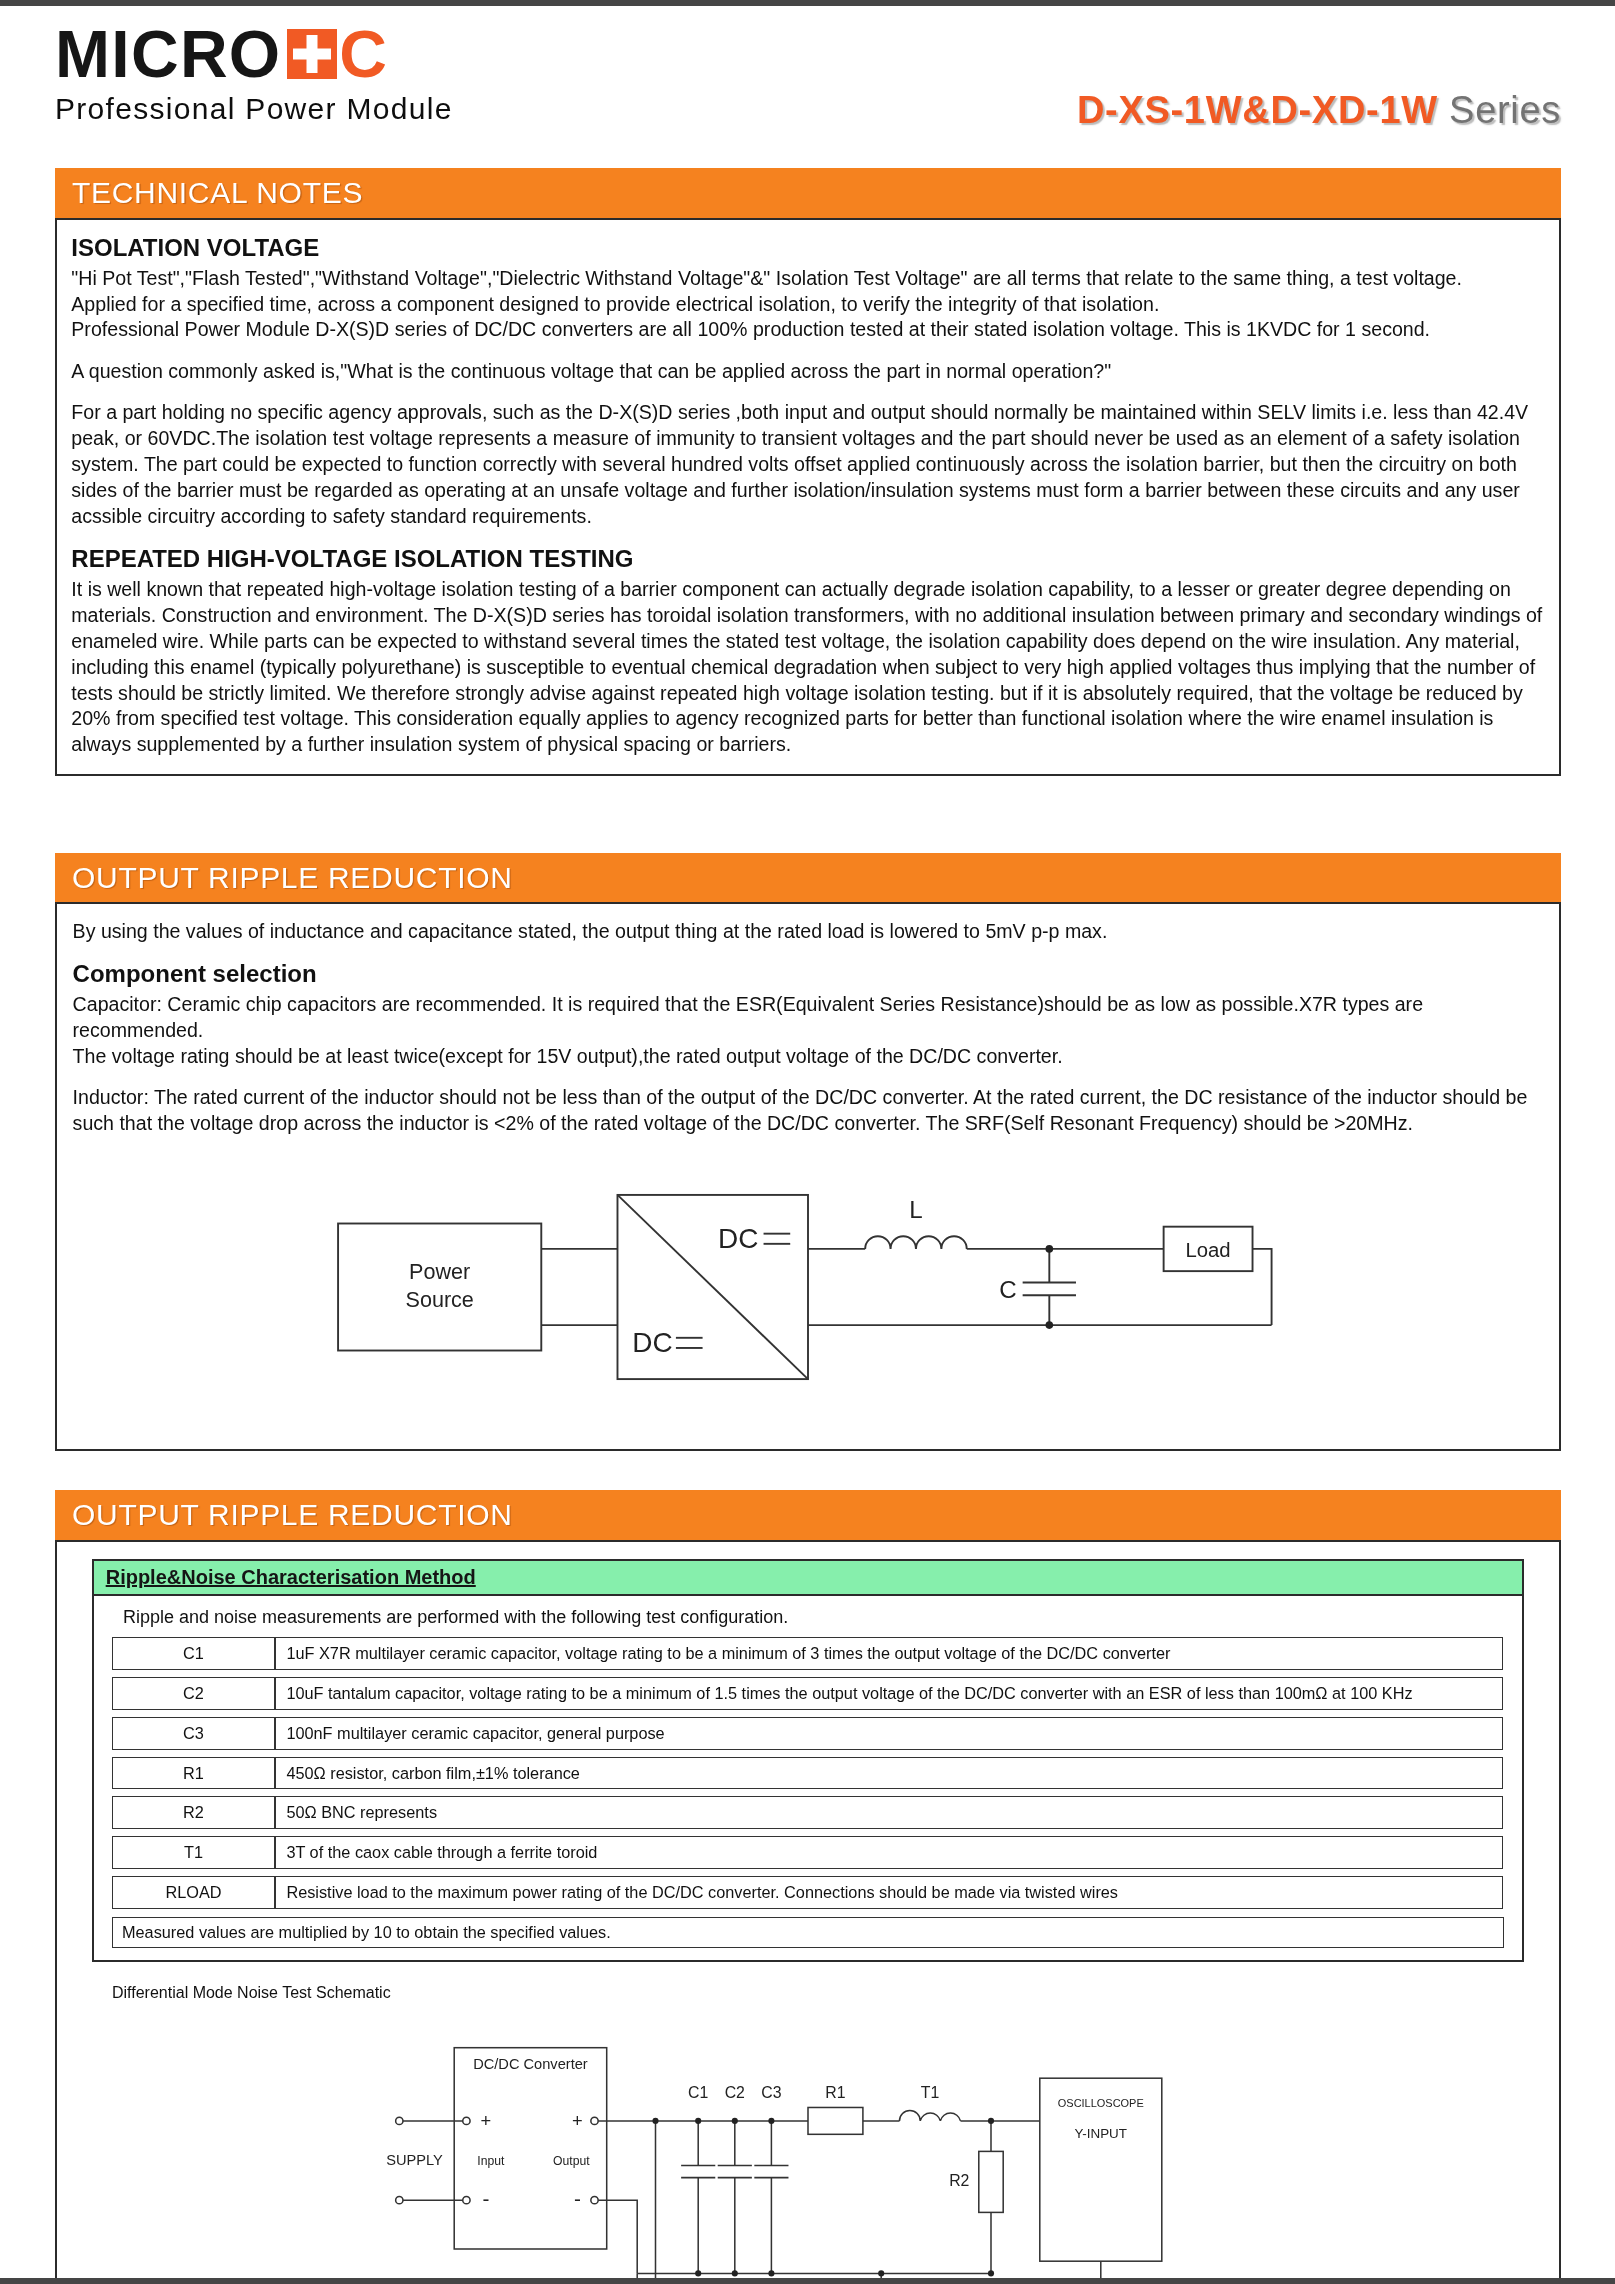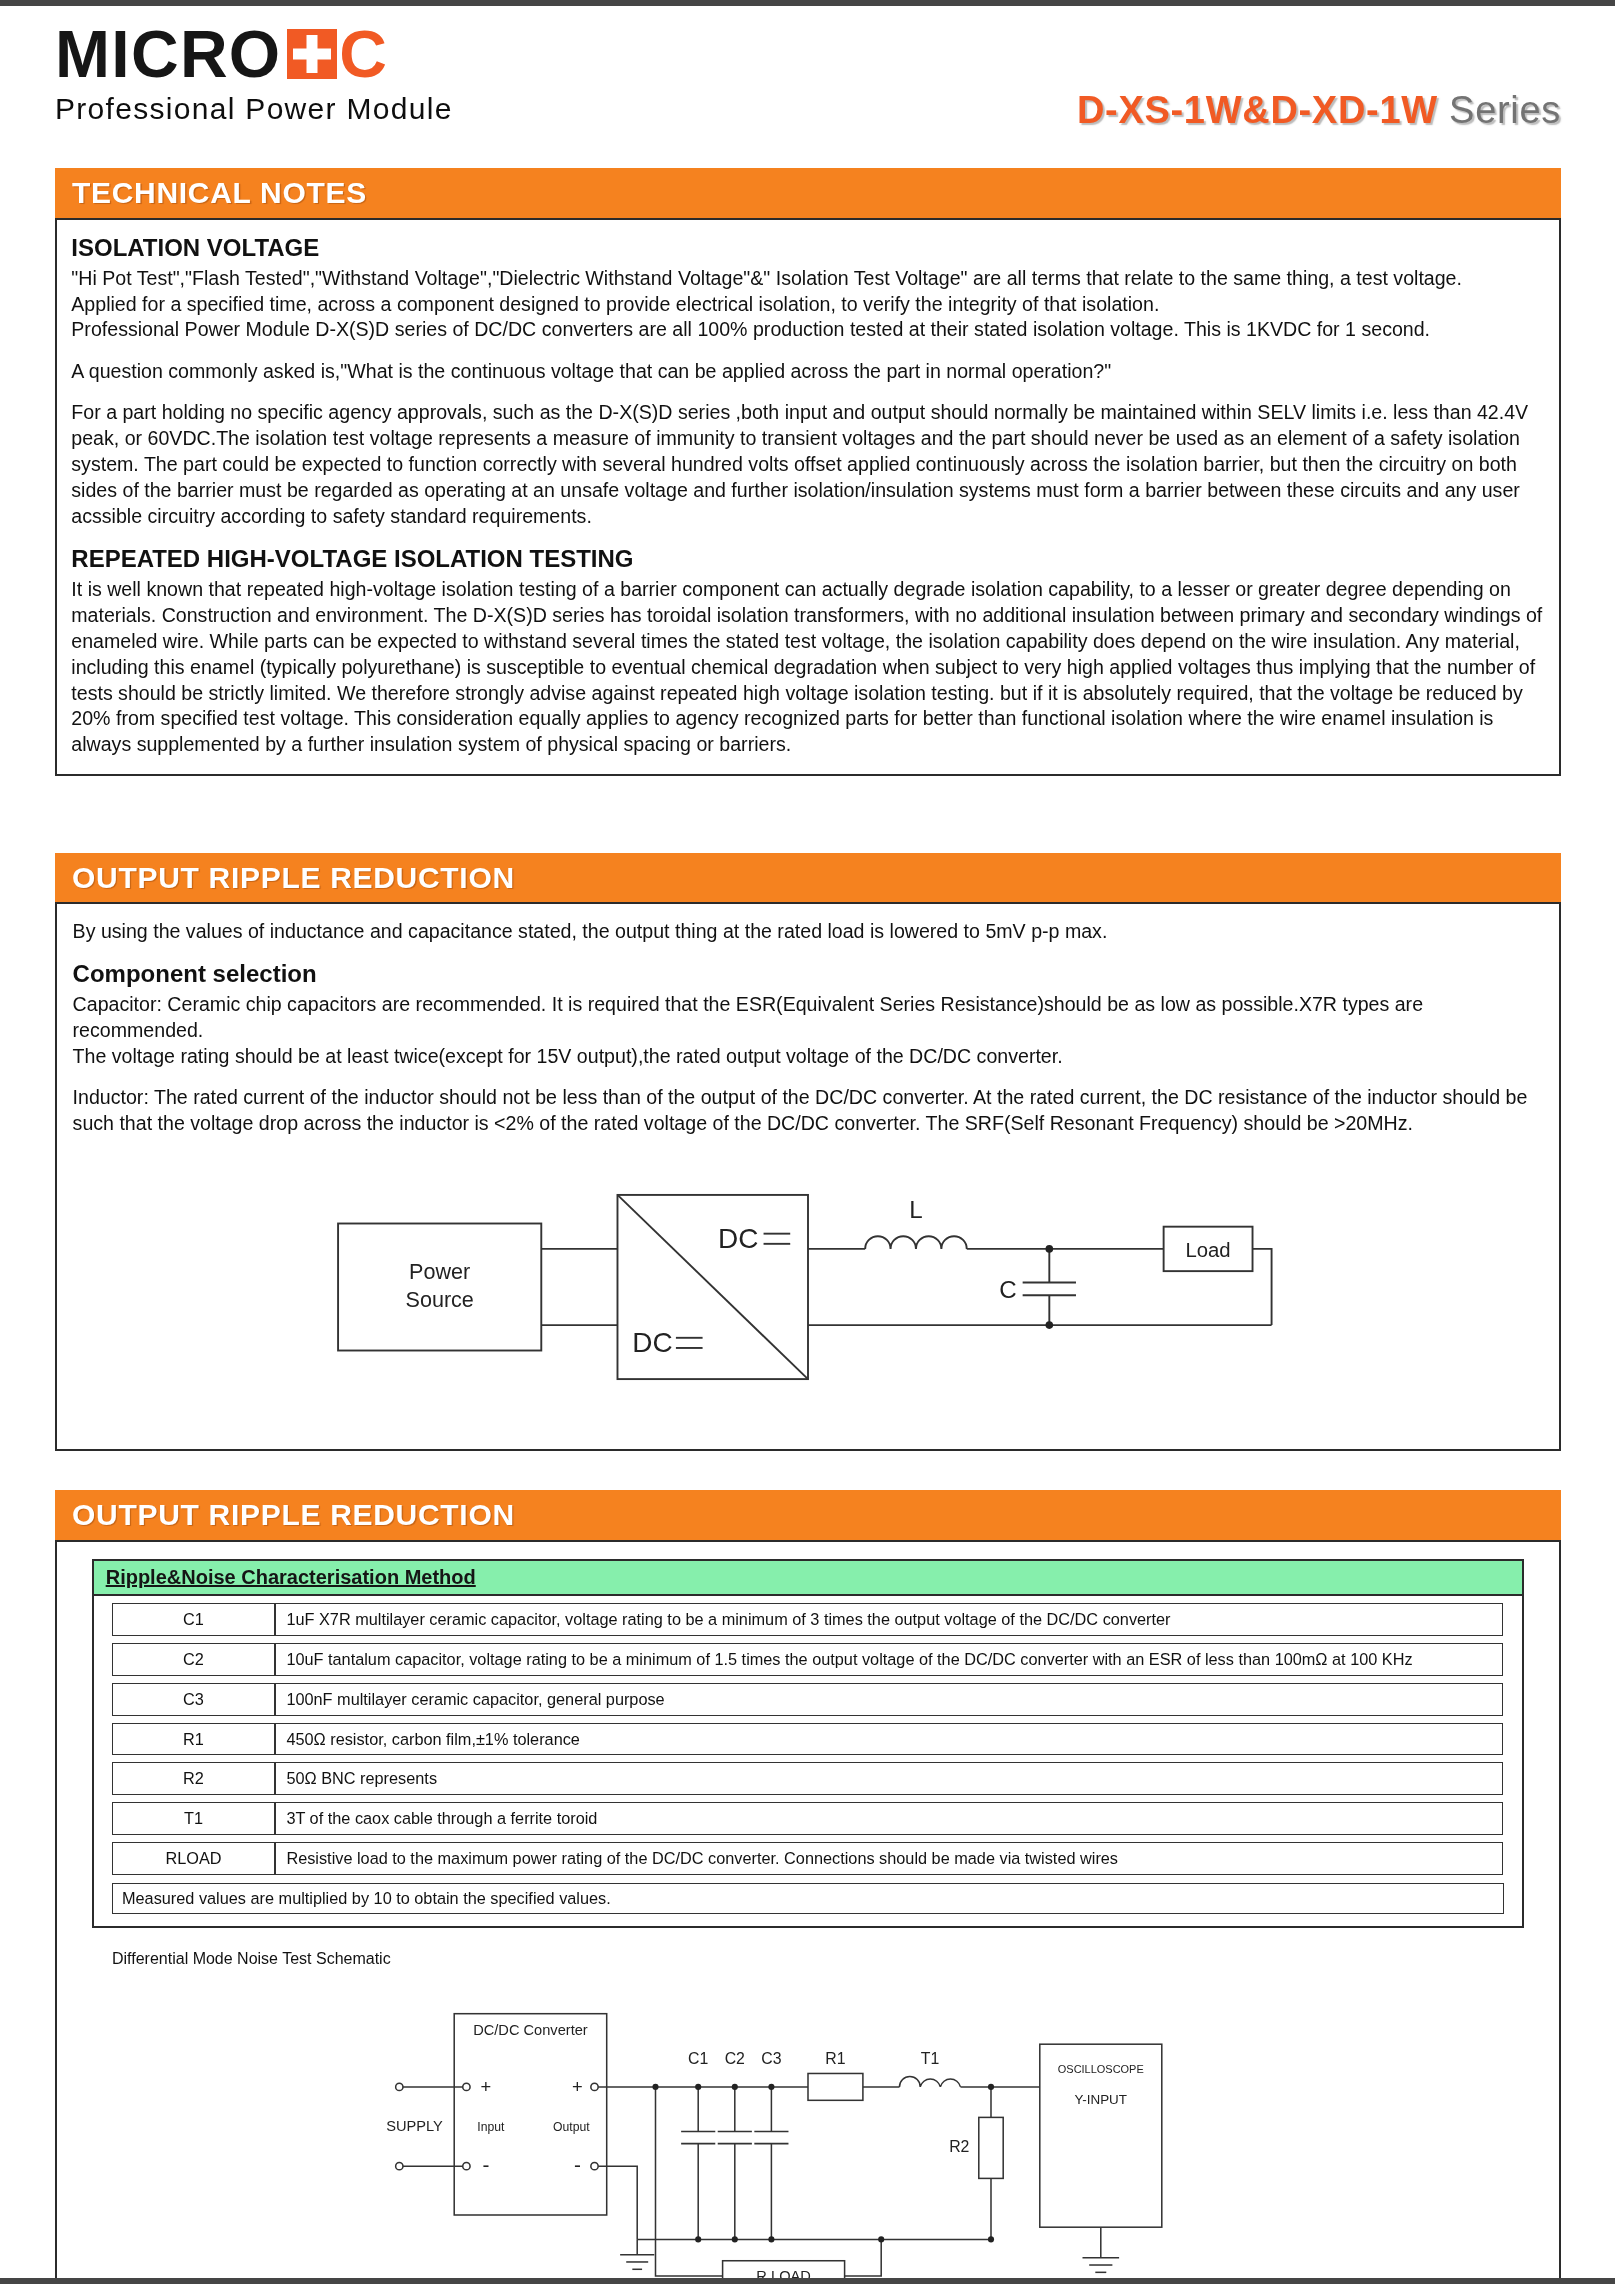--- a/index.html
+++ b/index.html
@@ -19,21 +19,21 @@
   .logo-plus::before, .logo-plus::after { content:""; position:absolute; background:#ffffff; }
   .logo-plus::before { left:50%; top:12%; bottom:12%; width:11px; transform:translateX(-50%); }
   .logo-plus::after  { top:50%; left:12%; right:12%; height:11px; transform:translateY(-50%); }
   .logo-c { font-size:66px; font-weight:bold; color:#F15A24; line-height:1; }
   .tagline { font-size:30px; font-weight:normal; letter-spacing:1.3px; color:#0e0e0e; margin-top:5.2px; }
   .series-title { position:absolute; right:0; bottom:6.5px; font-size:38px; font-weight:bold; color:#F15A24;
                   text-shadow:2px 2px 1.3px rgba(120,120,120,0.5); letter-spacing:0.7px; }
   .series-suffix { font-weight:normal; color:#737373; }
 
   
-  .banner { background:#F5821F; color:#ffffff; font-weight:bold; font-size:30px; letter-spacing:0.7px;
+  .banner { background:#F5821F; color:#ffffff; font-weight:normal; font-size:30px; letter-spacing:0.7px;
             padding:7.8px 17px; text-shadow:1.3px 1.3px 0.7px rgba(120,50,0,0.35); }
   .section-body { border:2px solid #2b2b2b; background:#ffffff; }
   .section-tech { margin-top:30px; }
   .section-tech .section-body { padding:10.4px 14.3px 13px; }
   .sub-head { font-size:24px; font-weight:bold; margin:3.9px 0 3.9px; }
   .para { font-size:19.6px; line-height:1.32; margin-bottom:15.6px; }
   .pre { white-space:pre-line; }
 
   .section-ripple1 { margin-top:77px; }
   .section-ripple1 .section-body { padding:14.3px 15.6px 33px; }
@@ -143,20 +143,21 @@
         </div>
       </div>
     </section>
 
     <section class="section-ripple2">
       <div class="banner">OUTPUT RIPPLE REDUCTION</div>
       <div class="section-body">
 
         <div class="method-box">
           <div class="method-header">Ripple&amp;Noise Characterisation Method</div>
+          <div class="method-intro">Ripple and noise measurements are performed with the following test configuration.</div>
           <table class="cfg-table">
             <tbody>
               <tr>
                 <td class="cname">C1</td>
                 <td class="cdesc">1uF X7R multilayer ceramic capacitor, voltage rating to be a minimum of 3 times the output voltage of the DC/DC converter</td>
               </tr>
               <tr>
                 <td class="cname">C2</td>
                 <td class="cdesc">10uF tantalum capacitor, voltage rating to be a minimum of 1.5 times the output voltage of the DC/DC converter with an ESR of less than 100mΩ at 100 KHz</td>
               </tr>

